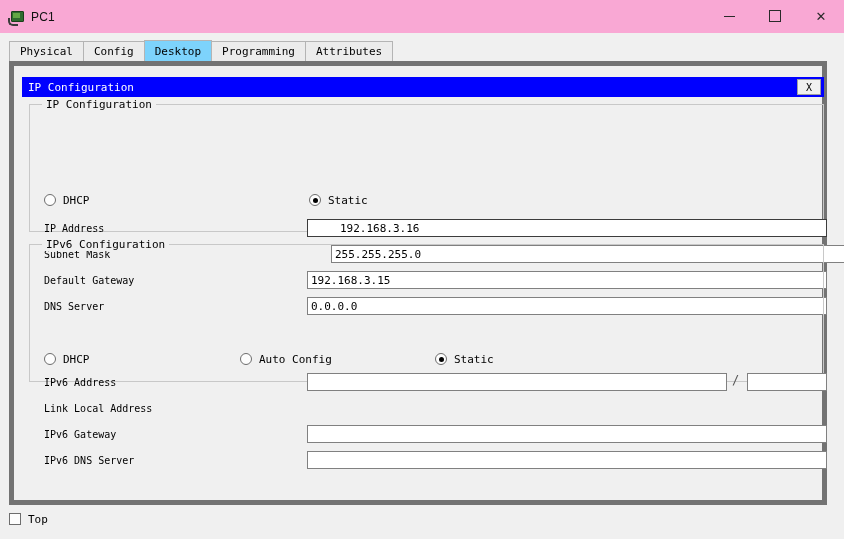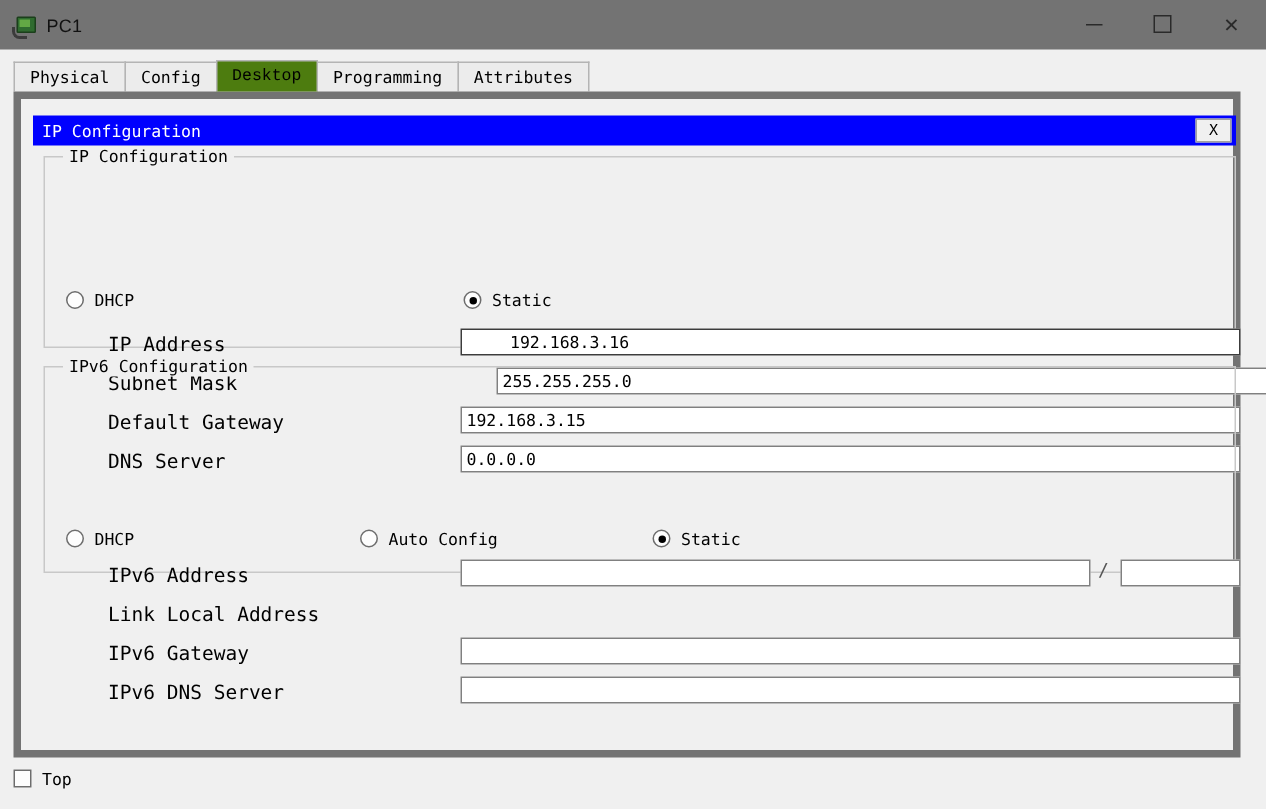--- a/index.html
+++ b/index.html
@@ -15,21 +15,21 @@
     color: #000;
     overflow: hidden;
     position: relative;
   }
 
   
   #titlebar {
     position: absolute;
     left: 0; top: 0;
     width: 844px; height: 33px;
-    background: #737373;
+    background: #f9a8d4;
     display: flex;
     align-items: center;
   }
   #win-icon {
     width: 16px; height: 16px;
     margin-left: 8px; margin-right: 7px;
     position: relative;
     flex: none;
   }
   #win-icon .scr {
@@ -101,26 +101,25 @@
     display: flex;
     align-items: center;
     justify-content: center;
     padding: 0 10px;
     font-family: "DejaVu Sans Mono", "Liberation Mono", monospace;
     font-size: 11px;
     color: #000;
     margin-right: -1px;
   }
   .tab.active {
-    background: #4d7c0f;
+    background: #7dd3fc;
     height: 21px;
     border-color: #b4b4b4;
     position: relative;
     z-index: 3;
-    font-family: Liberation Mono, monospace;
   }
 
   
   #content {
     position: absolute;
     left: 9px; top: 61px;
     width: 818px; height: 444px;
     box-sizing: border-box;
     background: #f0f0f0;
     border: 5px solid #737373;
@@ -170,24 +169,23 @@
     font-size: 11px;
     color: #000;
     white-space: nowrap;
   }
   #group-ipv4 { left: 15px; top: 38px; width: 795px; height: 128px; }
   #group-ipv6 { left: 15px; top: 178px; width: 795px; height: 138px; }
 
   
   .row-label {
     position: absolute;
-    font-size: 13px;
+    font-size: 10px;
     color: #000;
     white-space: nowrap;
-    margin-left: 28px;
   }
   .field {
     position: absolute;
     box-sizing: border-box;
     background: #ffffff;
     border: 1px solid #808080;
     height: 18px;
     display: flex;
     align-items: center;
     padding-left: 3px;

